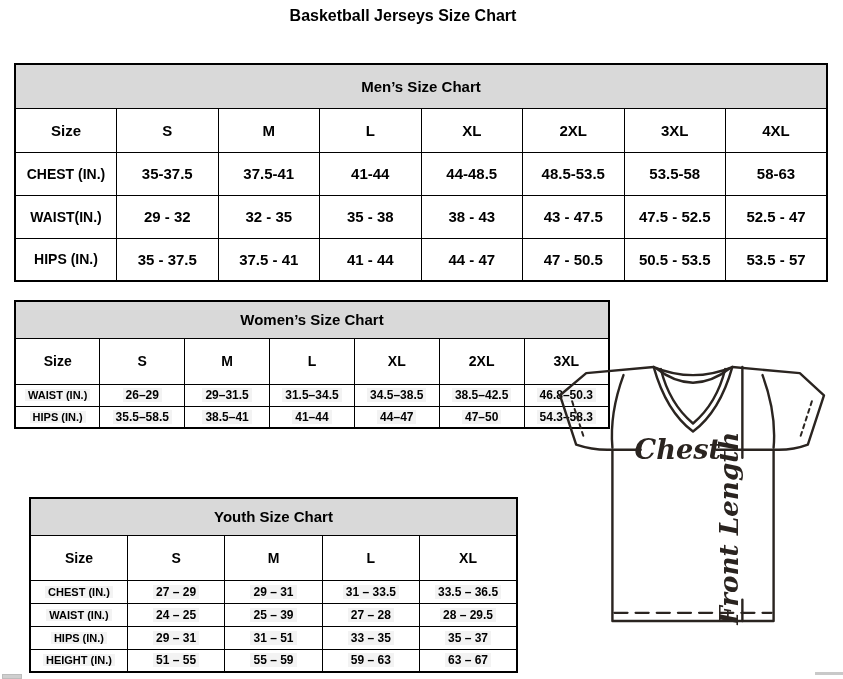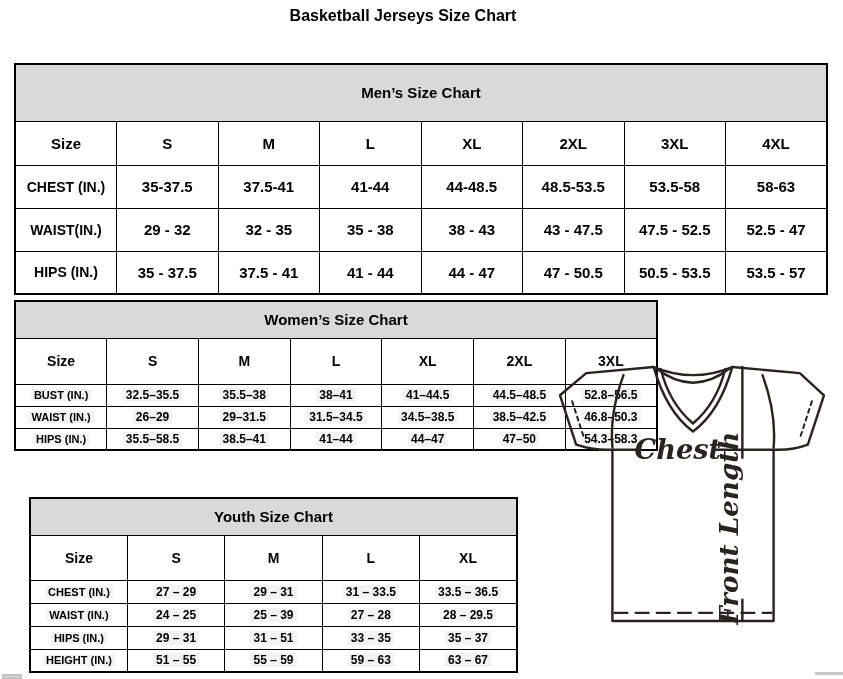--- a/index.html
+++ b/index.html
@@ -17,27 +17,27 @@
     background:#fff; border:2px solid #000;
   }
   .size-table th, .size-table td {
     border:1px solid #000; text-align:center; vertical-align:middle;
     font-weight:bold; padding:0; overflow:hidden; white-space:nowrap;
   }
   .size-table .ttl { background:#d9d9d9; font-size:15px; }
 
   
   .t-mens { left:14px; top:63px; width:814px; }
-  .t-mens .ttl { height:57px; }
+  .t-mens .ttl { height:44px; }
   .t-mens thead tr.cols th { height:44px; font-size:15px; }
   .t-mens tbody td { height:43px; font-size:15px; }
   .t-mens .lab { width:119px; font-size:14px; }
 
   
-  .t-womens { left:14px; top:300px; width:644px; }
+  .t-womens { left:14px; top:300px; width:596px; }
   .t-womens .ttl { height:37px; }
   .t-womens thead tr.cols th { height:46px; font-size:14px; }
   .t-womens tbody td { height:22px; font-size:12px; }
   .t-womens .lab { width:79px; }
   .t-womens tbody .lab { font-size:11px; }
   .t-womens thead .lab { font-size:14px; }
 
   
   .t-youth { left:29px; top:497px; width:489px; }
   .t-youth .ttl { height:37px; }
@@ -124,29 +124,20 @@
         <th class="col">S</th>
         <th class="col">M</th>
         <th class="col">L</th>
         <th class="col">XL</th>
         <th class="col">2XL</th>
         <th class="col">3XL</th>
       </tr>
     </thead>
     <tbody>
       <tr>
-        <td class="lab"><span class="hl">BUST (IN.)</span></td>
-        <td><span class="hl">32.5–35.5</span></td>
-        <td><span class="hl">35.5–38</span></td>
-        <td><span class="hl">38–41</span></td>
-        <td><span class="hl">41–44.5</span></td>
-        <td><span class="hl">44.5–48.5</span></td>
-        <td><span class="hl">52.8–56.5</span></td>
-      </tr>
-      <tr>
         <td class="lab"><span class="hl">WAIST (IN.)</span></td>
         <td><span class="hl">26–29</span></td>
         <td><span class="hl">29–31.5</span></td>
         <td><span class="hl">31.5–34.5</span></td>
         <td><span class="hl">34.5–38.5</span></td>
         <td><span class="hl">38.5–42.5</span></td>
         <td><span class="hl">46.8–50.3</span></td>
       </tr>
       <tr>
         <td class="lab"><span class="hl">HIPS (IN.)</span></td>

